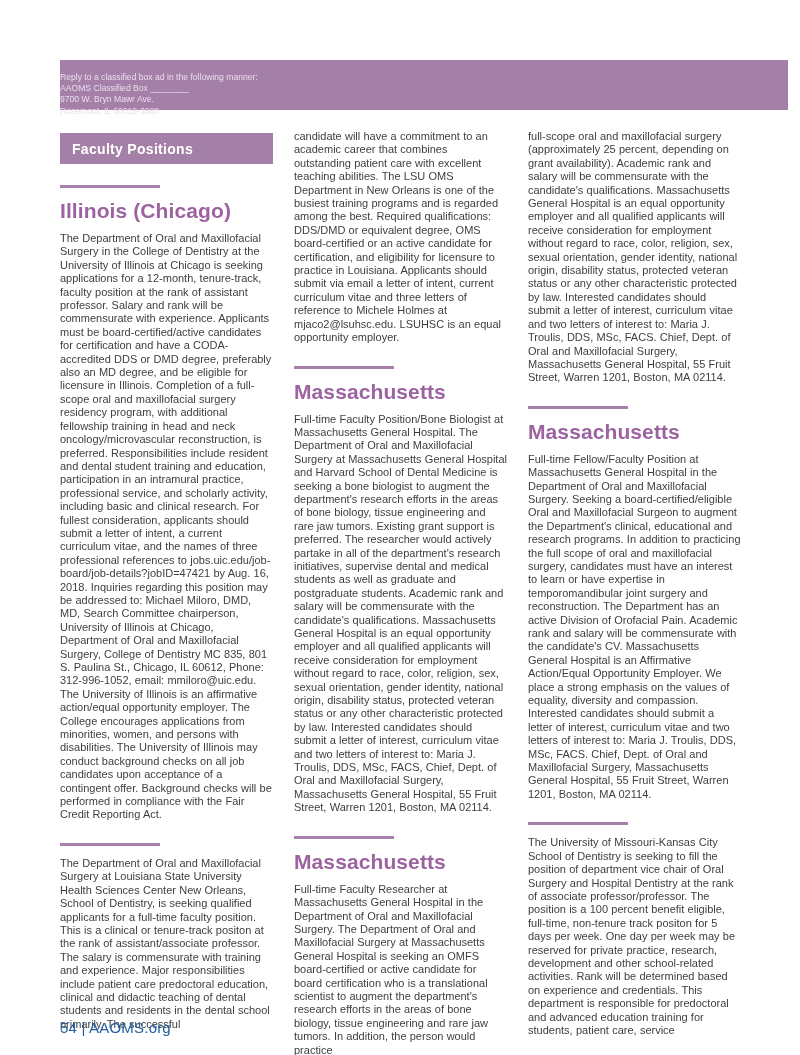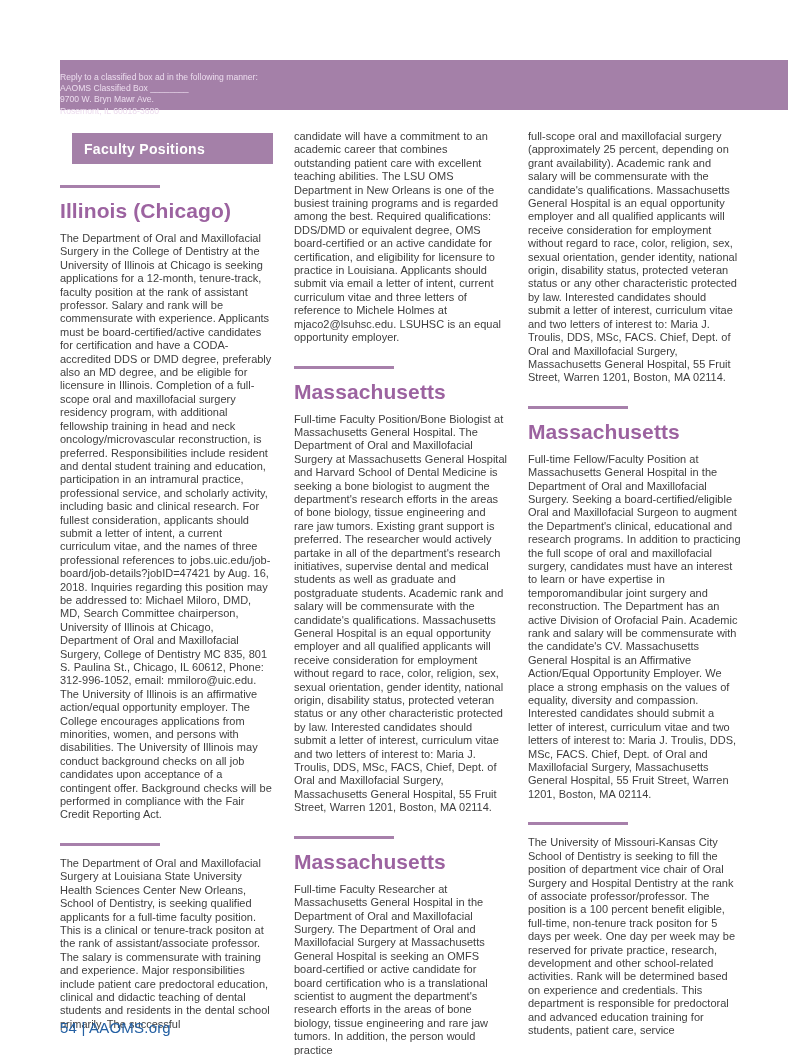--- a/index.html
+++ b/index.html
@@ -38,21 +38,21 @@
   .header-reply div { white-space: nowrap; }
   .content {
     position: absolute; left: 60px; top: 130px;
     width: 680px; display: flex; gap: 21px;
   }
   .col { width: 213px; flex: 0 0 213px; }
   .section-box {
     background: var(--purple); color: #ffffff;
     font-weight: bold; font-size: 14px; letter-spacing: 0.3px;
     padding: 8px 12px 7px 12px;
-    margin: 3px 0 0 12px;
+    margin: 3px 0 0 0;
   }
   .divider {
     width: 100px; height: 0;
     border-top: 3px solid var(--divider-purple);
     margin: 21px 0 11px 0;
   }
   .ad-heading {
     color: var(--heading-purple);
     font-weight: bold; font-size: 21px;
     margin: 0 0 9px 0;

